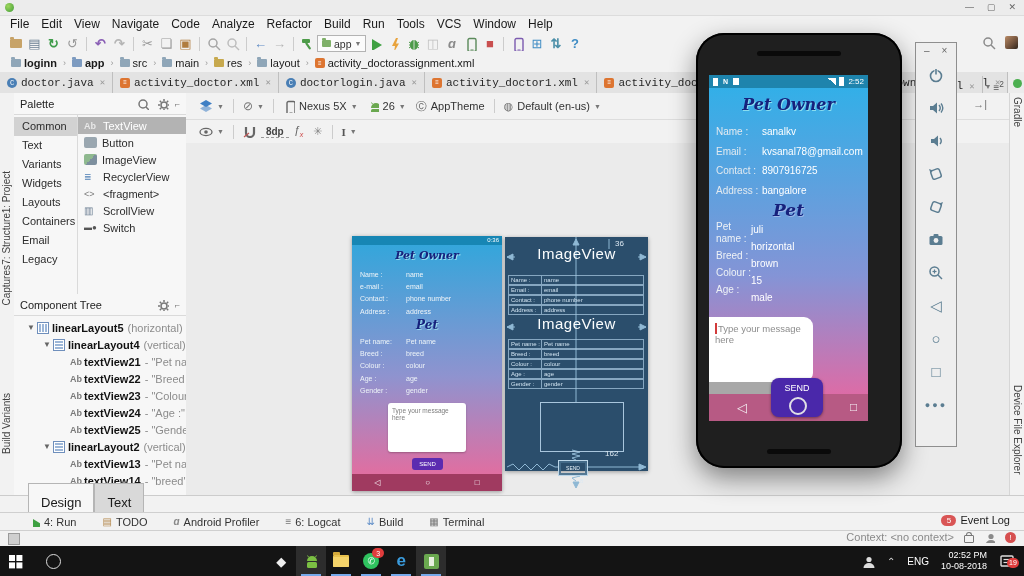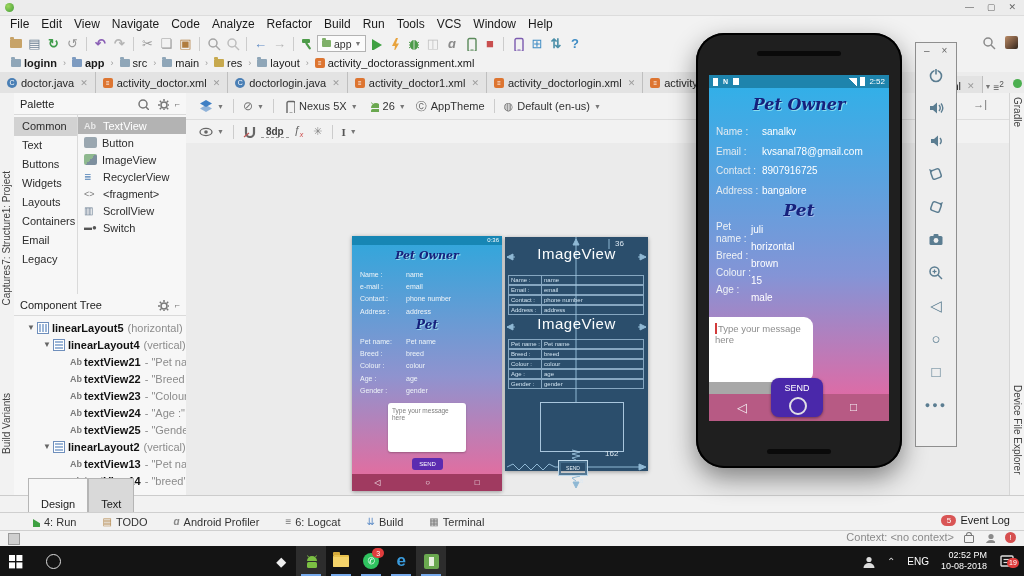--- a/index.html
+++ b/index.html
@@ -37,21 +37,21 @@
   .folder::before { content:""; position:absolute; top:-2px; left:0; width:4px; height:2px;
                     background:inherit; border-radius:1px 1px 0 0; }
   .folder.res { background:#c7a94e; }
   .fxml { width:10px; height:10px; border-radius:2px; background:#dd7531; color:#fff; font-size:6px;
           display:flex; align-items:center; justify-content:center; flex:none; }
   .fjava { width:10px; height:10px; border-radius:50%; background:#4a7fb5; color:#fff; font-size:7px;
            display:flex; align-items:center; justify-content:center; flex:none; }
 
   .tabbar { left:0; top:72px; width:1024px; height:21px; background:#ececec; border-bottom:1px solid #a6a6a6; display:flex; }
   .tab { display:flex; align-items:center; gap:4px; padding:0 7px; border-right:1px solid #bfbfbf;
-         font-size:11px; color:#262626; background:#e3e3e3; white-space:nowrap; }
+         font-size:11px; color:#262626; background:#e3e3e3; white-space:nowrap;font-family:Liberation Mono, monospace; }
   .tabx { color:#9c9c9c; font-size:9px; margin-left:2px; }
   .tab-overflow { position:absolute; right:20px; top:76px; display:flex; align-items:center; gap:2px;
                   font-size:10px; color:#555; }
 
   
   .lstrip { left:0; top:93px; width:14px; height:402px; background:#f2f2f2; border-right:1px solid #d6d6d6; }
   .rstrip { left:1009px; top:93px; width:15px; height:402px; background:#f2f2f2; border-left:1px solid #d6d6d6; }
   .vlab-l { position:absolute; writing-mode:vertical-rl; transform:rotate(180deg);
             font-size:10px; color:#3f3f3f; left:1px; }
   .vlab-r { position:absolute; writing-mode:vertical-rl; font-size:10px; color:#3f3f3f; left:2px; }
@@ -116,21 +116,21 @@
   .bp-row .bv { flex:1; border:1px solid rgba(165,198,222,.75); border-left:none; box-sizing:border-box; padding:1px 0 0 2px; overflow:hidden; white-space:nowrap; }
   .bp-msg { position:absolute; left:35px; top:165px; width:82px; height:48px; border:1px solid #a9c6dd; }
   .bp-send { position:absolute; left:53px; top:223px; width:28px; height:14px; border:1px solid #bcd6e8;
              box-shadow:inset 0 0 0 2px rgba(70,110,140,.9); text-align:center; line-height:14px; font-size:5px; color:#e6f1f8; }
   .bp-num { position:absolute; font-size:8px; color:#dce8f2; }
 
   
   .ephone { left:696px; top:33px; width:206px; height:435px; background:#1f1f1f; border-radius:28px;
             box-shadow:0 10px 26px rgba(0,0,0,.45), inset 0 0 0 2px #000; z-index:50; }
   .espk { position:absolute; left:61px; width:84px; height:5px; background:#0a0a0a; border-radius:3px; }
-  .escreen { position:absolute; left:13px; top:42px; width:180px; height:346px; overflow:hidden;
+  .escreen { position:absolute; left:13px; top:42px; width:159px; height:346px; overflow:hidden;
              background:linear-gradient(#2db1e9, #8494d6 58%, #f0639c); }
   .estatus { height:13px; background:#1e84ad; display:flex; align-items:center; color:#fff; font-size:8px; padding:0 4px; }
   .erow { display:flex; font-size:10px; color:#eef2f6; height:19.5px; align-items:center; padding-left:7px; }
   .erow .l { width:46px; flex:none; color:#e3eaf0; }
   .erow .v { color:#ffffff; }
   .eplabel, .epvalue { position:absolute; font-size:10px; color:#eef2f6; }
   .epvalue { color:#fff; }
   .emsg { position:absolute; left:0; top:242px; width:104px; height:65px; background:#fff;
           border-radius:0 9px 9px 0; padding:6px 6px; box-sizing:border-box; font-size:9.5px; color:#8d8d8d; }
   .ecaret { display:inline-block; width:2px; height:11px; background:#d23b3b; vertical-align:-2px; margin-right:1px; }
@@ -142,21 +142,21 @@
   .ehome { position:absolute; left:18px; top:19px; width:14px; height:14px; border:2px solid #e9e9e9; border-radius:50%; opacity:.95; }
 
   .etoolbar { left:915px; top:42px; width:42px; height:405px; background:#eeeeee; border:1px solid #8e8e8e;
               z-index:50; box-sizing:border-box; }
   .etb-head { display:flex; justify-content:flex-start; gap:12px; padding:2px 0 2px 8px; color:#666; font-size:10px; }
   .etb-ic { height:33px; display:flex; align-items:center; justify-content:center; color:#5b7d91; font-size:15px; }
 
   
   .btabs { left:0; top:495px; width:1024px; height:17px; background:#f2f2f2; border-top:1px solid #cccccc;
            display:flex; align-items:flex-end; padding-left:28px; box-sizing:border-box; }
-  .btab { font-size:11px; padding:19px 12px 2px; border:1px solid #b5b5b5; border-bottom:none; background:#d9d9d9; }
+  .btab { font-size:13px; padding:11px 12px 2px; border:1px solid #b5b5b5; border-bottom:none; background:#d9d9d9; }
   .btab.sel { background:#f7f7f7; }
   .star { position:absolute; left:5px; top:497px; color:#e0a23c; font-size:11px; }
 
   .twbar { left:0; top:512px; width:1024px; height:18px; background:#f2f2f2; border-top:1px solid #cfcfcf;
            display:flex; align-items:center; font-size:11px; color:#333; padding-left:30px; box-sizing:border-box; }
   .twi { display:flex; align-items:center; gap:4px; margin-right:26px; }
   .badge { min-width:11px; height:11px; border-radius:6px; background:#d95555; color:#fff; font-size:8px;
            display:flex; align-items:center; justify-content:center; padding:0 2px; }
   .eventlog { position:absolute; right:14px; top:514px; display:flex; align-items:center; gap:4px; font-size:11px; }
 
@@ -504,21 +504,21 @@
       <span style="color:#777;margin-right:6px">
           <svg class="ic" width="12" height="12">
             <use href="#g-gear"></use>
           </svg>
         </span>
       <span style="color:#777;font-size:9px">⌐</span>
     </div>
     <div class="pal-cats">
       <div class="pal-cat sel">Common</div>
       <div class="pal-cat">Text</div>
-      <div class="pal-cat">Buttons</div>
+      <div class="pal-cat">Variants</div>
       <div class="pal-cat">Widgets</div>
       <div class="pal-cat">Layouts</div>
       <div class="pal-cat">Containers</div>
       <div class="pal-cat">Email</div>
       <div class="pal-cat">Legacy</div>
     </div>
     <div class="pal-items">
       <div class="pal-item sel">
           <span class="ab">Ab</span>
           <span>TextView</span>

